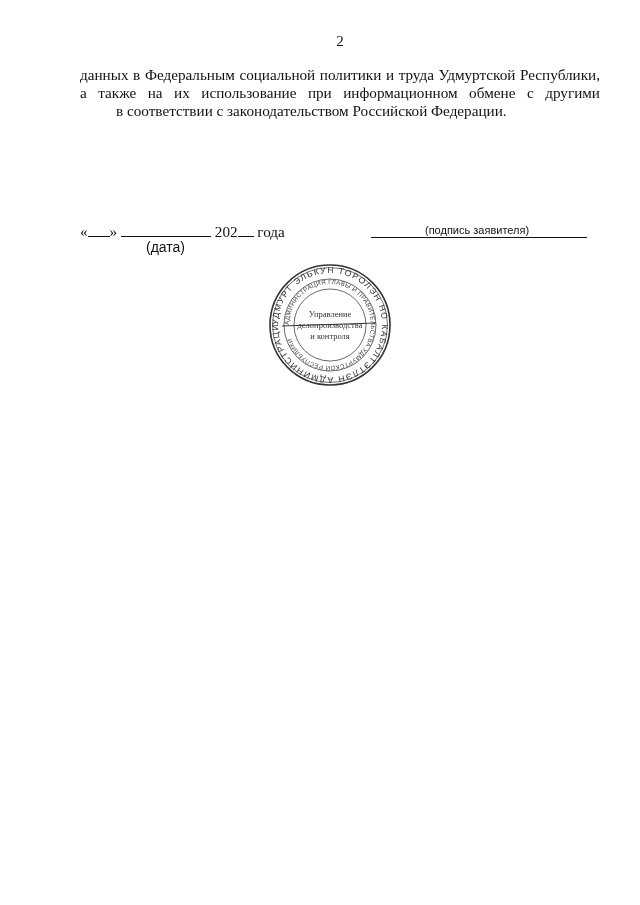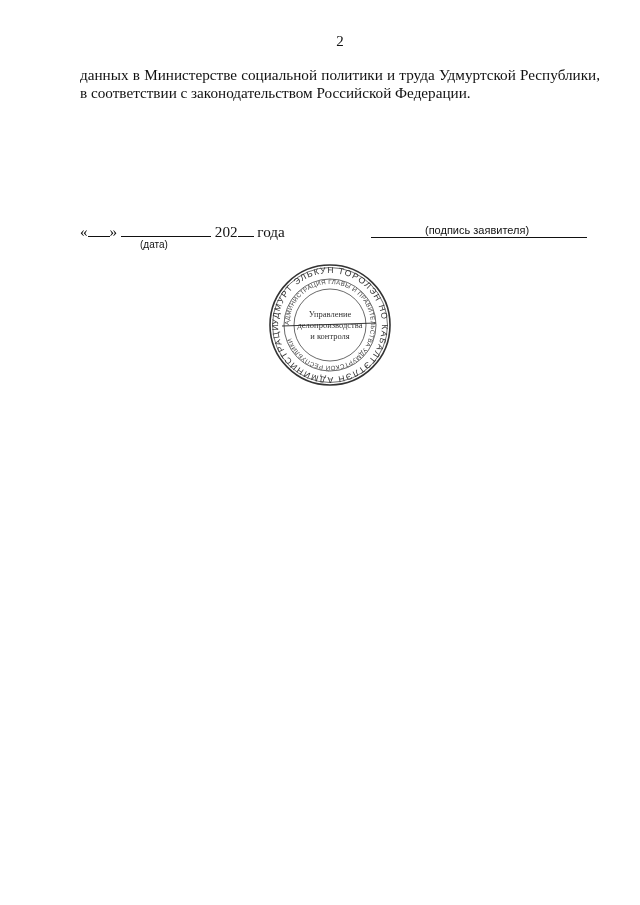--- a/index.html
+++ b/index.html
@@ -1,38 +1,39 @@
 <!DOCTYPE html>
 <html><head>
 <meta charset="utf-8">
 <style>
   html, body { margin: 0; padding: 0; background: #ffffff; }
   body { width: 640px; height: 905px; position: relative; overflow: hidden;
          font-family: "Liberation Serif", "DejaVu Serif", serif; color: #111; }
   .page-num { position: absolute; top: 33px; left: 0; width: 680px; text-align: center; font-size: 15px; }
   .para { position: absolute; left: 80px; top: 66px; width: 520px; font-size: 15.2px; line-height: 18.1px; }
   .line { display: block; white-space: nowrap; text-align: justify; text-align-last: justify; height: 18.1px; }
-  .line.last { text-align-last: left; }
+  .line.last { text-align-last: left; margin-left: 36px; }
   .line.indent { padding-left: 38px; box-sizing: border-box; }
   .sigrow { position: absolute; top: 223px; left: 80px; width: 520px; height: 30px; font-size: 15.2px; }
   .date-part { position: absolute; left: 0; top: 0; white-space: nowrap; }
   .blank { display: inline-block; border-bottom: 1px solid #111; vertical-align: baseline; height: 12px; }
-  .date-label { position: absolute; left: 60px; top: 16px; font-size: 10px; font-family: "Liberation Sans", sans-serif; }
+  .date-label { position: absolute; left: 66px; top: 16px; font-size: 14px; font-family: "Liberation Sans", sans-serif; }
   .sig-line { position: absolute; left: 291px; top: 14px; width: 216px; border-top: 1px solid #111; }
   .sig-label { position: absolute; left: 345px; top: 1px; font-size: 11px; font-family: "Liberation Sans", sans-serif; }
   .stamp { position: absolute; left: 268px; top: 263px; width: 124px; height: 124px; }
   .stamp svg { width: 124px; height: 124px; }
 </style>
 </head>
 <body>
 
 <div class="page-num">2</div>
 
 <div class="para">
-  <span class="line">данных в Министерстве социальной политики и труда Удмуртской Республики,</span>
+  <span class="line">данных в Федеральным социальной политики и труда Удмуртской Республики,</span>
+  <span class="line">а также на их использование при информационном обмене с другими</span>
   <span class="line last">в соответствии с законодательством Российской Федерации.</span>
 </div>
 
 <div class="sigrow">
   <div class="date-part">
     <span>«</span><span class="blank" style="width:22px"></span><span>»</span>
     <span class="blank" style="width:90px"></span>
     <span>202</span><span class="blank" style="width:16px"></span>
     <span>года</span>
   </div>

